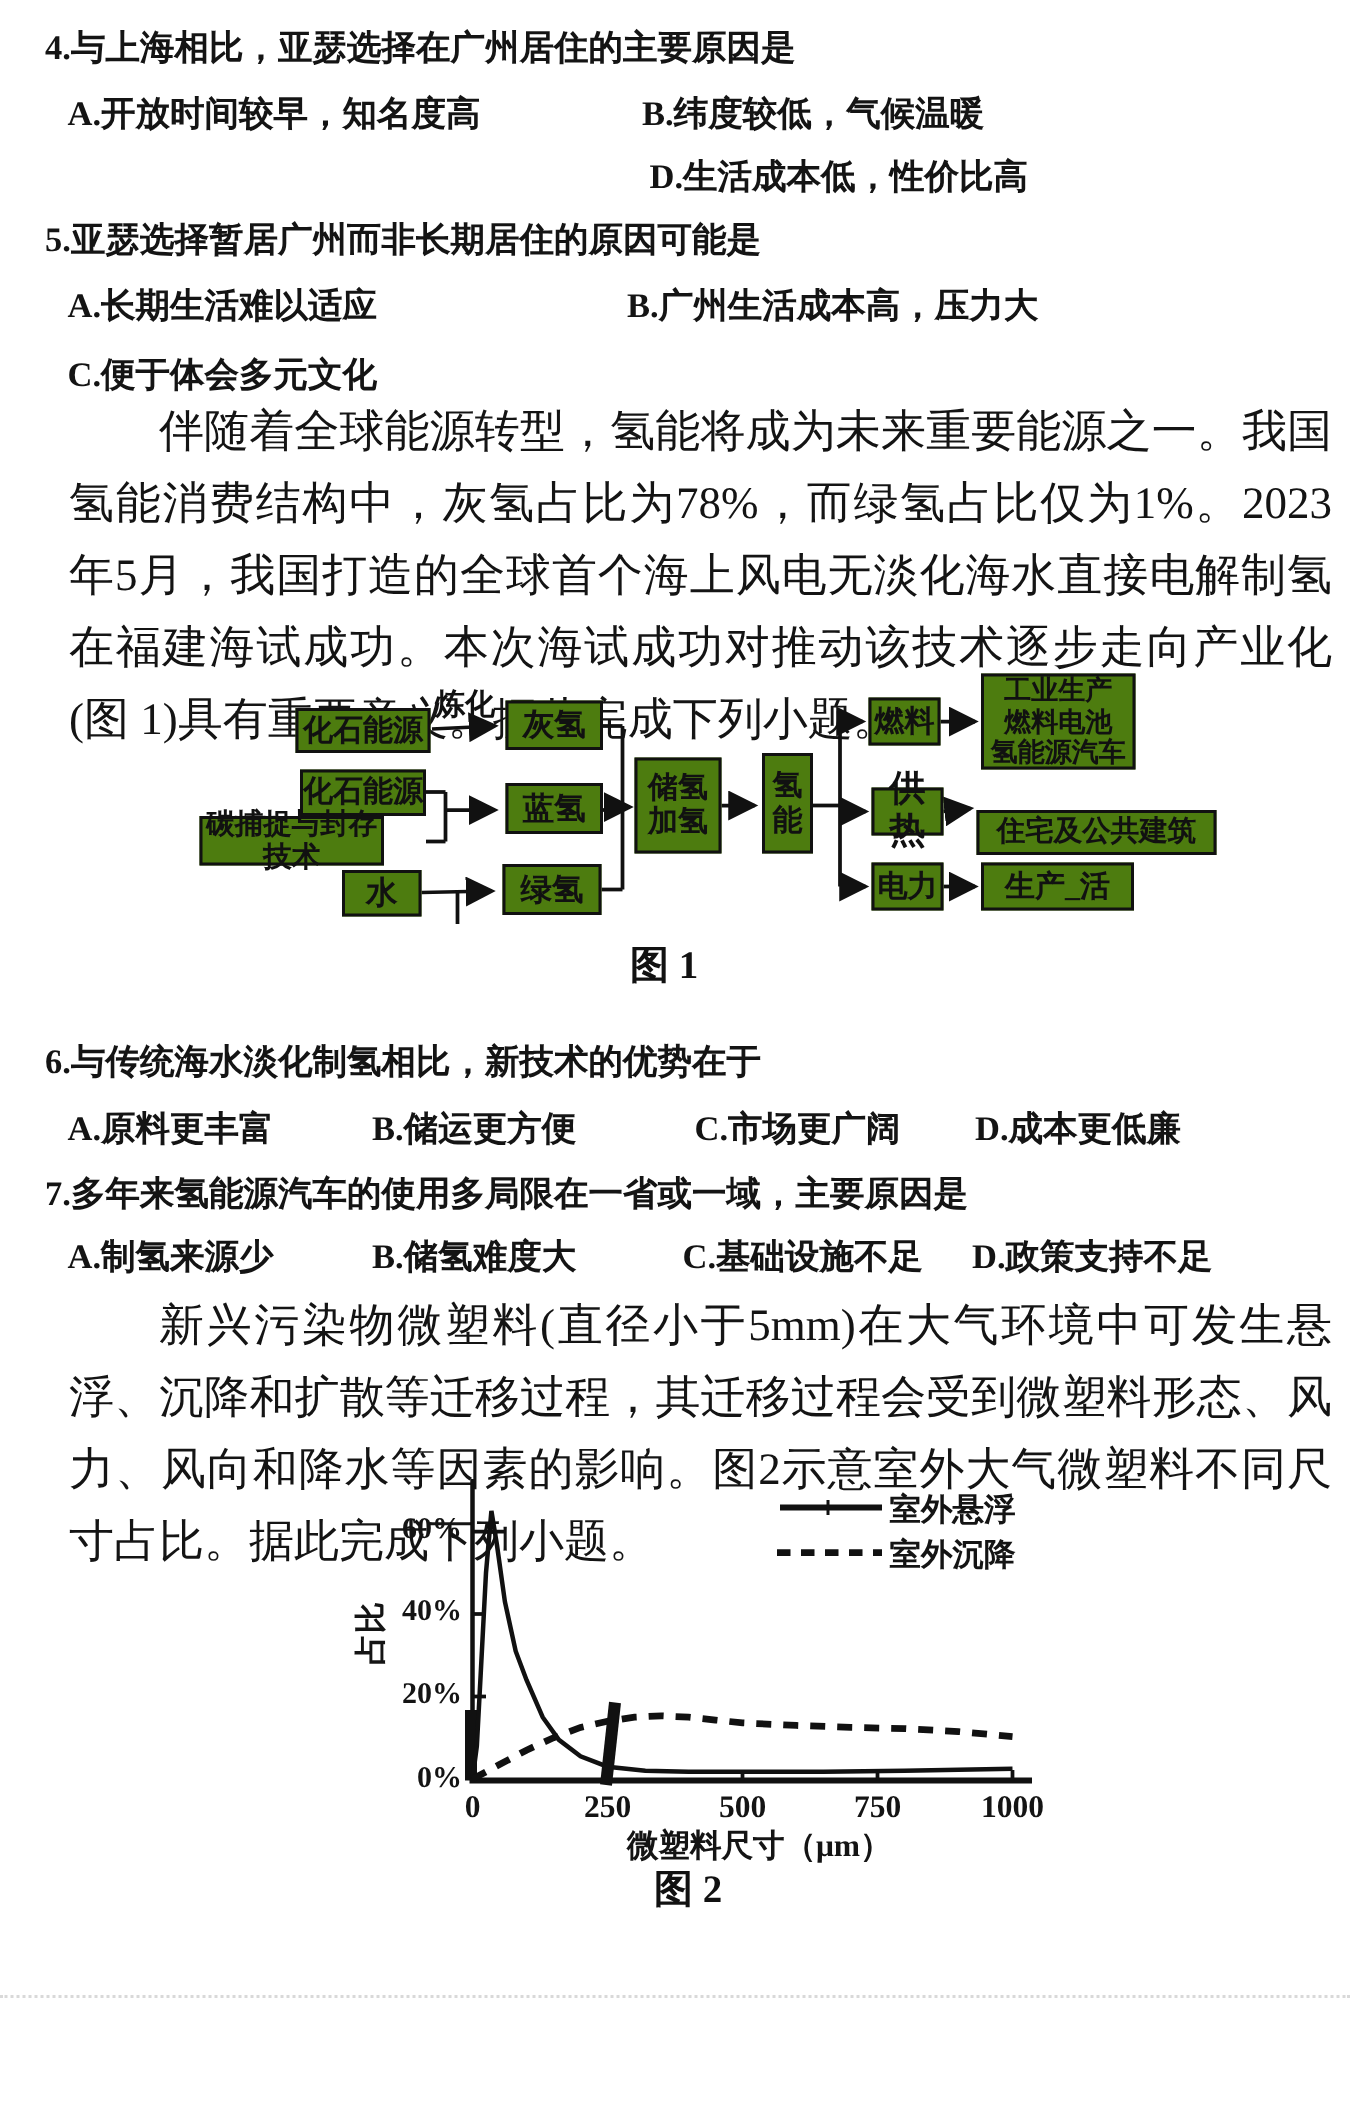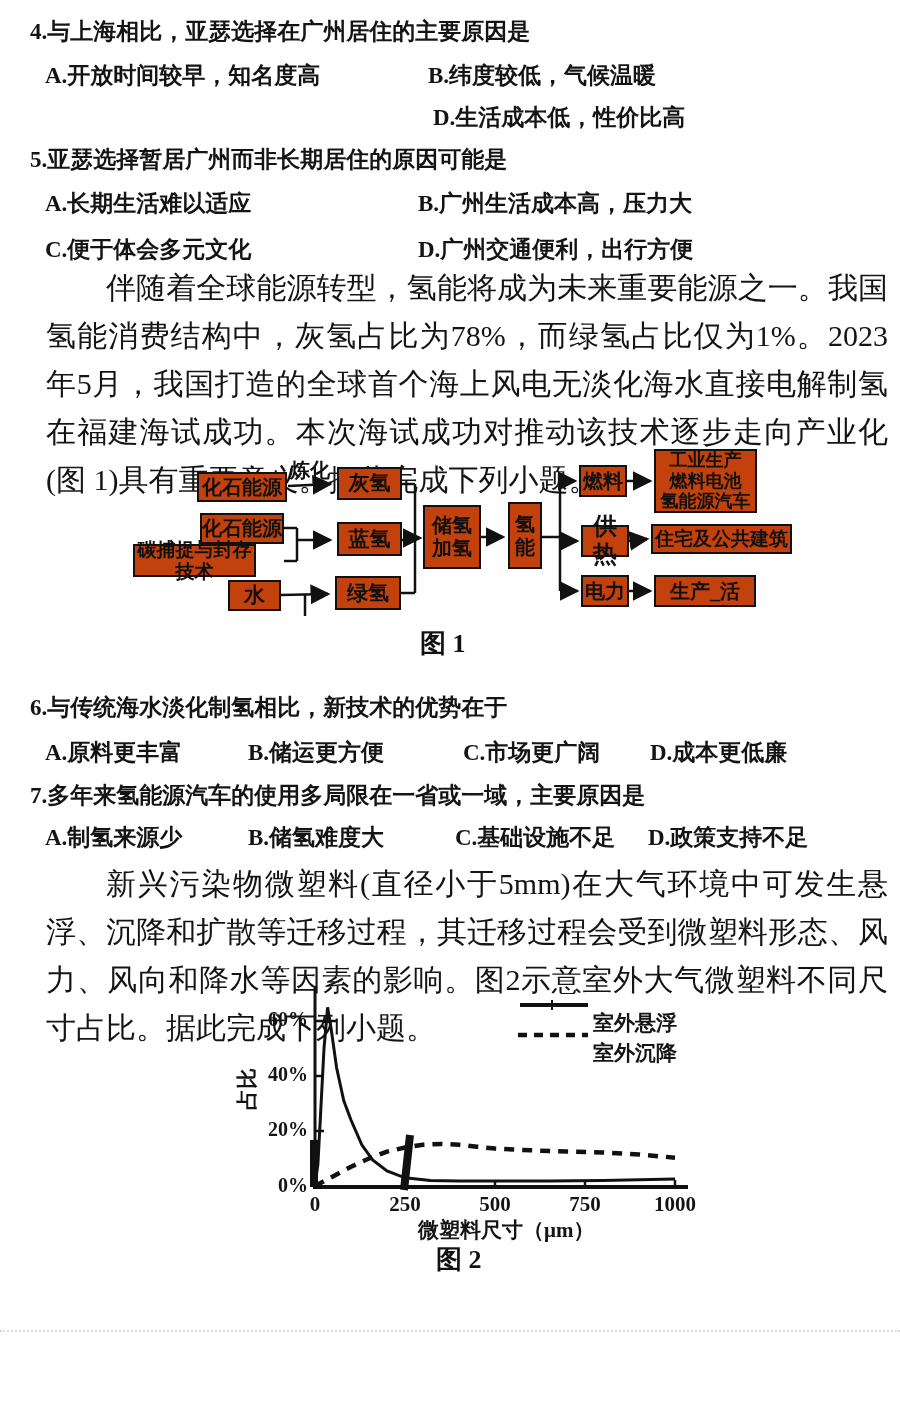--- a/index.html
+++ b/index.html
@@ -25,21 +25,21 @@
     font-size: 30px; font-weight: 400;
     line-height: 48px; text-align: justify; text-indent: 2em;
   }
   
   #figure1 { position: absolute; top: 440px; left: 0; width: 900px; height: 230px; }
   .node {
     position: absolute; border: 2.5px solid #111;
     display: flex; align-items: center; justify-content: center;
     text-align: center; font-weight: 700; color: #111;
     white-space: pre-line; line-height: 1.15; box-sizing: border-box;
-    background: #c2410c;
+    background: #4d7c0f;
   }
   .flabel {
     position: absolute; font-weight: 700; color: #111;
     text-align: center; white-space: pre-line; line-height: 1.2;
   }
   .figcaption {
     position: absolute; font-size: 26px; font-weight: 700; color: #111;
     white-space: nowrap;
   }
   #fig1-svg, #fig2-svg { position: absolute; top: 0; left: 0; }
@@ -48,21 +48,21 @@
   .ytick {
     position: absolute; width: 46px; text-align: right;
     font-size: 20px; font-weight: 700;
   }
   .xtick {
     position: absolute; width: 60px; text-align: center;
     font-size: 21px; font-weight: 700;
   }
   .axis-label { position: absolute; font-size: 21px; font-weight: 700; white-space: nowrap; }
   #ylabel { transform: rotate(-90deg); transform-origin: center; }
-  .legend-text { position: absolute; font-size: 21px; font-weight: 700; white-space: nowrap; margin-top: 17px; }
+  .legend-text { position: absolute; font-size: 21px; font-weight: 700; white-space: nowrap; }
   
   #scan-artifact-line {
     position: absolute; top: 1330px; left: 0; width: 900px; height: 0;
     border-top: 2px dotted #d9d9d9;
   }
 </style>
 </head>
 <body>
 
 <div class="qstem" style="top:16px">4.与上海相比，亚瑟选择在广州居住的主要原因是</div>
@@ -74,21 +74,20 @@
   <span class="opt" style="left:433px">D.生活成本低，性价比高</span>
 </div>
 
 <div class="qstem" style="top:144px">5.亚瑟选择暂居广州而非长期居住的原因可能是</div>
 <div class="optrow" style="top:188px">
   <span class="opt" style="left:45px">A.长期生活难以适应</span>
   <span class="opt" style="left:418px">B.广州生活成本高，压力大</span>
 </div>
 <div class="optrow" style="top:234px">
   <span class="opt" style="left:45px">C.便于体会多元文化</span>
-  <span class="opt" style="left:418px">D.广州交通便利，出行方便</span>
 </div>
 
 <div class="passage" style="top:264px">伴随着全球能源转型，氢能将成为未来重要能源之一。我国氢能消费结构中，灰氢占比为78%，而绿氢占比仅为1%。2023年5月，我国打造的全球首个海上风电无淡化海水直接电解制氢在福建海试成功。本次海试成功对推动该技术逐步走向产业化(图 1)具有重要意义。据此完成下列小题。</div>
 
 <div id="figure1">
   <svg id="fig1-svg" width="900" height="230">
     <defs>
       <marker id="arr" markerWidth="9" markerHeight="8" refX="7" refY="4" orient="auto">
         <path d="M0,0 L8,4 L0,8 Z" fill="#111"></path>
       </marker>
@@ -140,21 +139,21 @@
 加氢</div>
   <div class="node" style="left:508px; top:62px;  width:34px;  height:67px; font-size:20px">氢
 能</div>
 
   <div class="node" style="left:579px; top:25px;  width:48px;  height:32px; font-size:20px">燃料</div>
   <div class="node" style="left:654px; top:9px;   width:103px; height:64px; font-size:18px">工业生产
 燃料电池
 氢能源汽车</div>
 
   <div class="node" style="left:581px; top:85px;  width:48px;  height:32px; font-size:24px">供热</div>
-  <div class="node" style="left:651px; top:84px;  width:141px; height:30px; font-size:19px">住宅及公共建筑</div>
+  <div class="node" style="left:651px; top:100px;  width:160px; height:30px; font-size:19px">住宅及公共建筑</div>
 
   <div class="node" style="left:581px; top:135px; width:48px;  height:32px; font-size:20px">电力</div>
   <div class="node" style="left:654px; top:135px; width:102px; height:32px; font-size:20px">生产_活</div>
 
   <div class="figcaption" style="left:420px; top:186px">图 1</div>
 </div>
 
 <div class="qstem" style="top:692px">6.与传统海水淡化制氢相比，新技术的优势在于</div>
 <div class="optrow" style="top:737px">
   <span class="opt" style="left:45px">A.原料更丰富</span>

